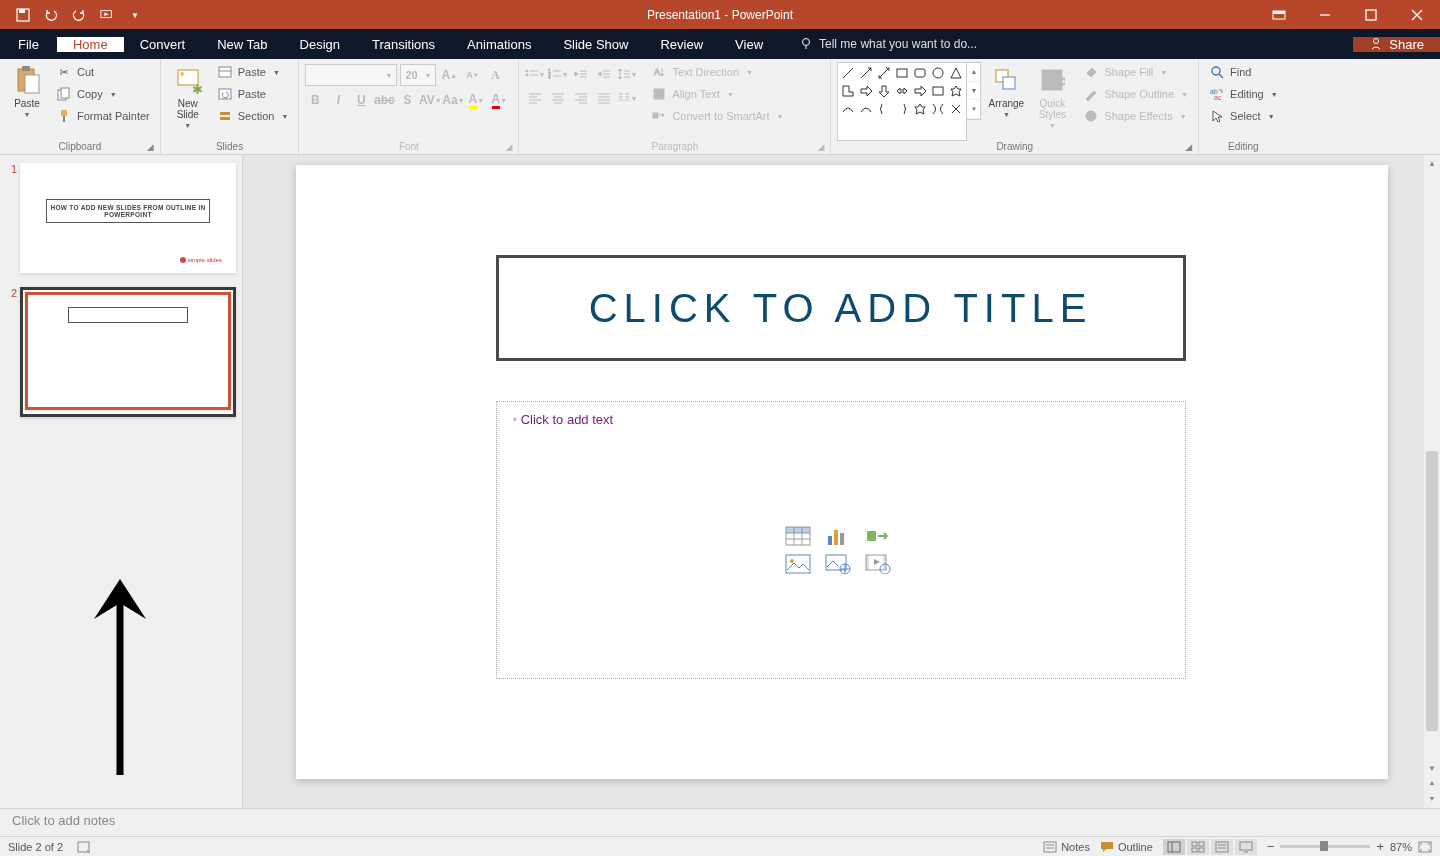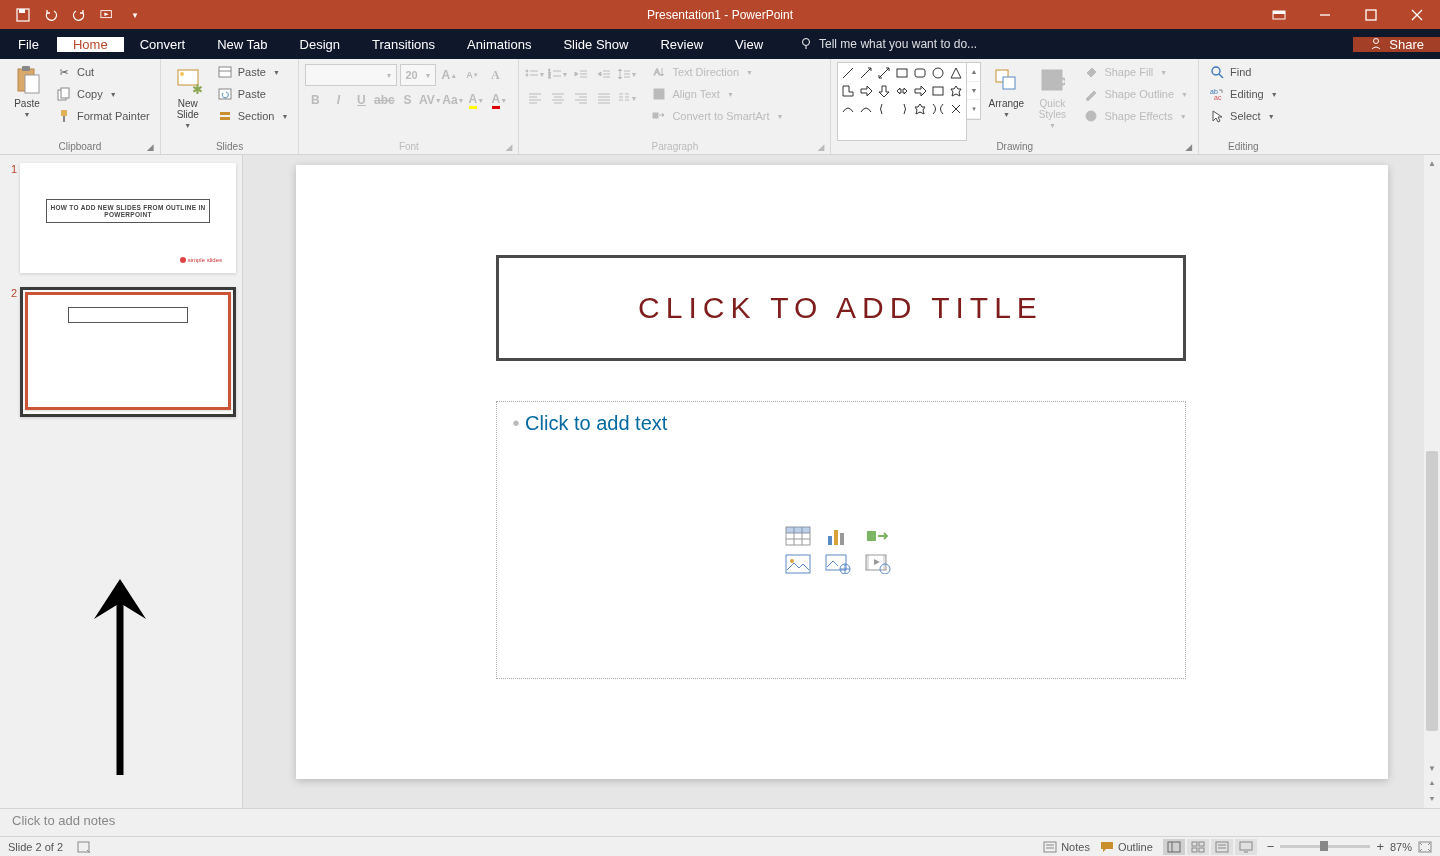--- a/index.html
+++ b/index.html
@@ -65,23 +65,23 @@
 .thumb2-title { border: 1px solid #555; height: 16px; margin: 0 auto; width: 120px; }
 .arrow-anno { position: absolute; left: 80px; top: 420px; }
 
 .canvas-area { flex: 1; background: #e6e6e6; position: relative; overflow: hidden; }
 .vscroll { position: absolute; right: 0; top: 0; width: 16px; height: 100%; background: #f0f0f0; display:flex; flex-direction:column; }
 .vscroll .btn { height:16px; display:flex; align-items:center; justify-content:center; font-size:8px; color:#888; cursor:pointer;}
 .vscroll .track { flex:1; position:relative; }
 .vscroll .thumb-sb { position:absolute; left:2px; right:2px; top:280px; height:280px; background:#cdcdcd; border-radius:2px; }
 .slide-canvas { background: #fff; width: 1092px; height: 614px; margin: 10px auto 0; box-shadow: 0 2px 8px rgba(0,0,0,0.2); position: relative; }
 .title-ph { position: absolute; left: 200px; top: 90px; width: 690px; height: 106px; border: 3px solid #4a4a4a; display: flex; align-items: center; justify-content: center; }
-.title-ph-text { font-size: 30px; letter-spacing: 6px; color: #7f1d1d; font-weight: 300; }
+.title-ph-text { font-size: 40px; letter-spacing: 6px; color: #0c4a6e; font-weight: 300; }
 .body-ph { position: absolute; left: 200px; top: 236px; width: 690px; height: 278px; border: 1px dotted #aaa; padding: 10px 16px; }
-.body-ph-text { font-size: 20px; color: #0369a1; }
+.body-ph-text { font-size: 13px; color: #701a75; }
 .body-ph-text::before { content: "• "; color: #bbb; }
 .content-icons { position: absolute; left: 50%; top: 50%; transform: translate(-50%, -30%); display: grid; grid-template-columns: repeat(3, 34px); gap: 6px; }
 .ci { width: 28px; height: 22px; display: flex; align-items: center; justify-content: center; cursor: pointer; }
 
 
 .notes { height: 28px; background: #f0f0f0; border-top: 1px solid #d4d4d4; padding: 4px 12px; font-size: 13px; color: #888; cursor: text; }
 
 
 .status { height: 20px; background: #f0f0f0; border-top: 1px solid #d4d4d4; display: flex; align-items: center; font-size: 11px; color: #555; padding: 0 8px; }
 .status-right { margin-left: auto; display: flex; align-items: center; gap: 10px; }

